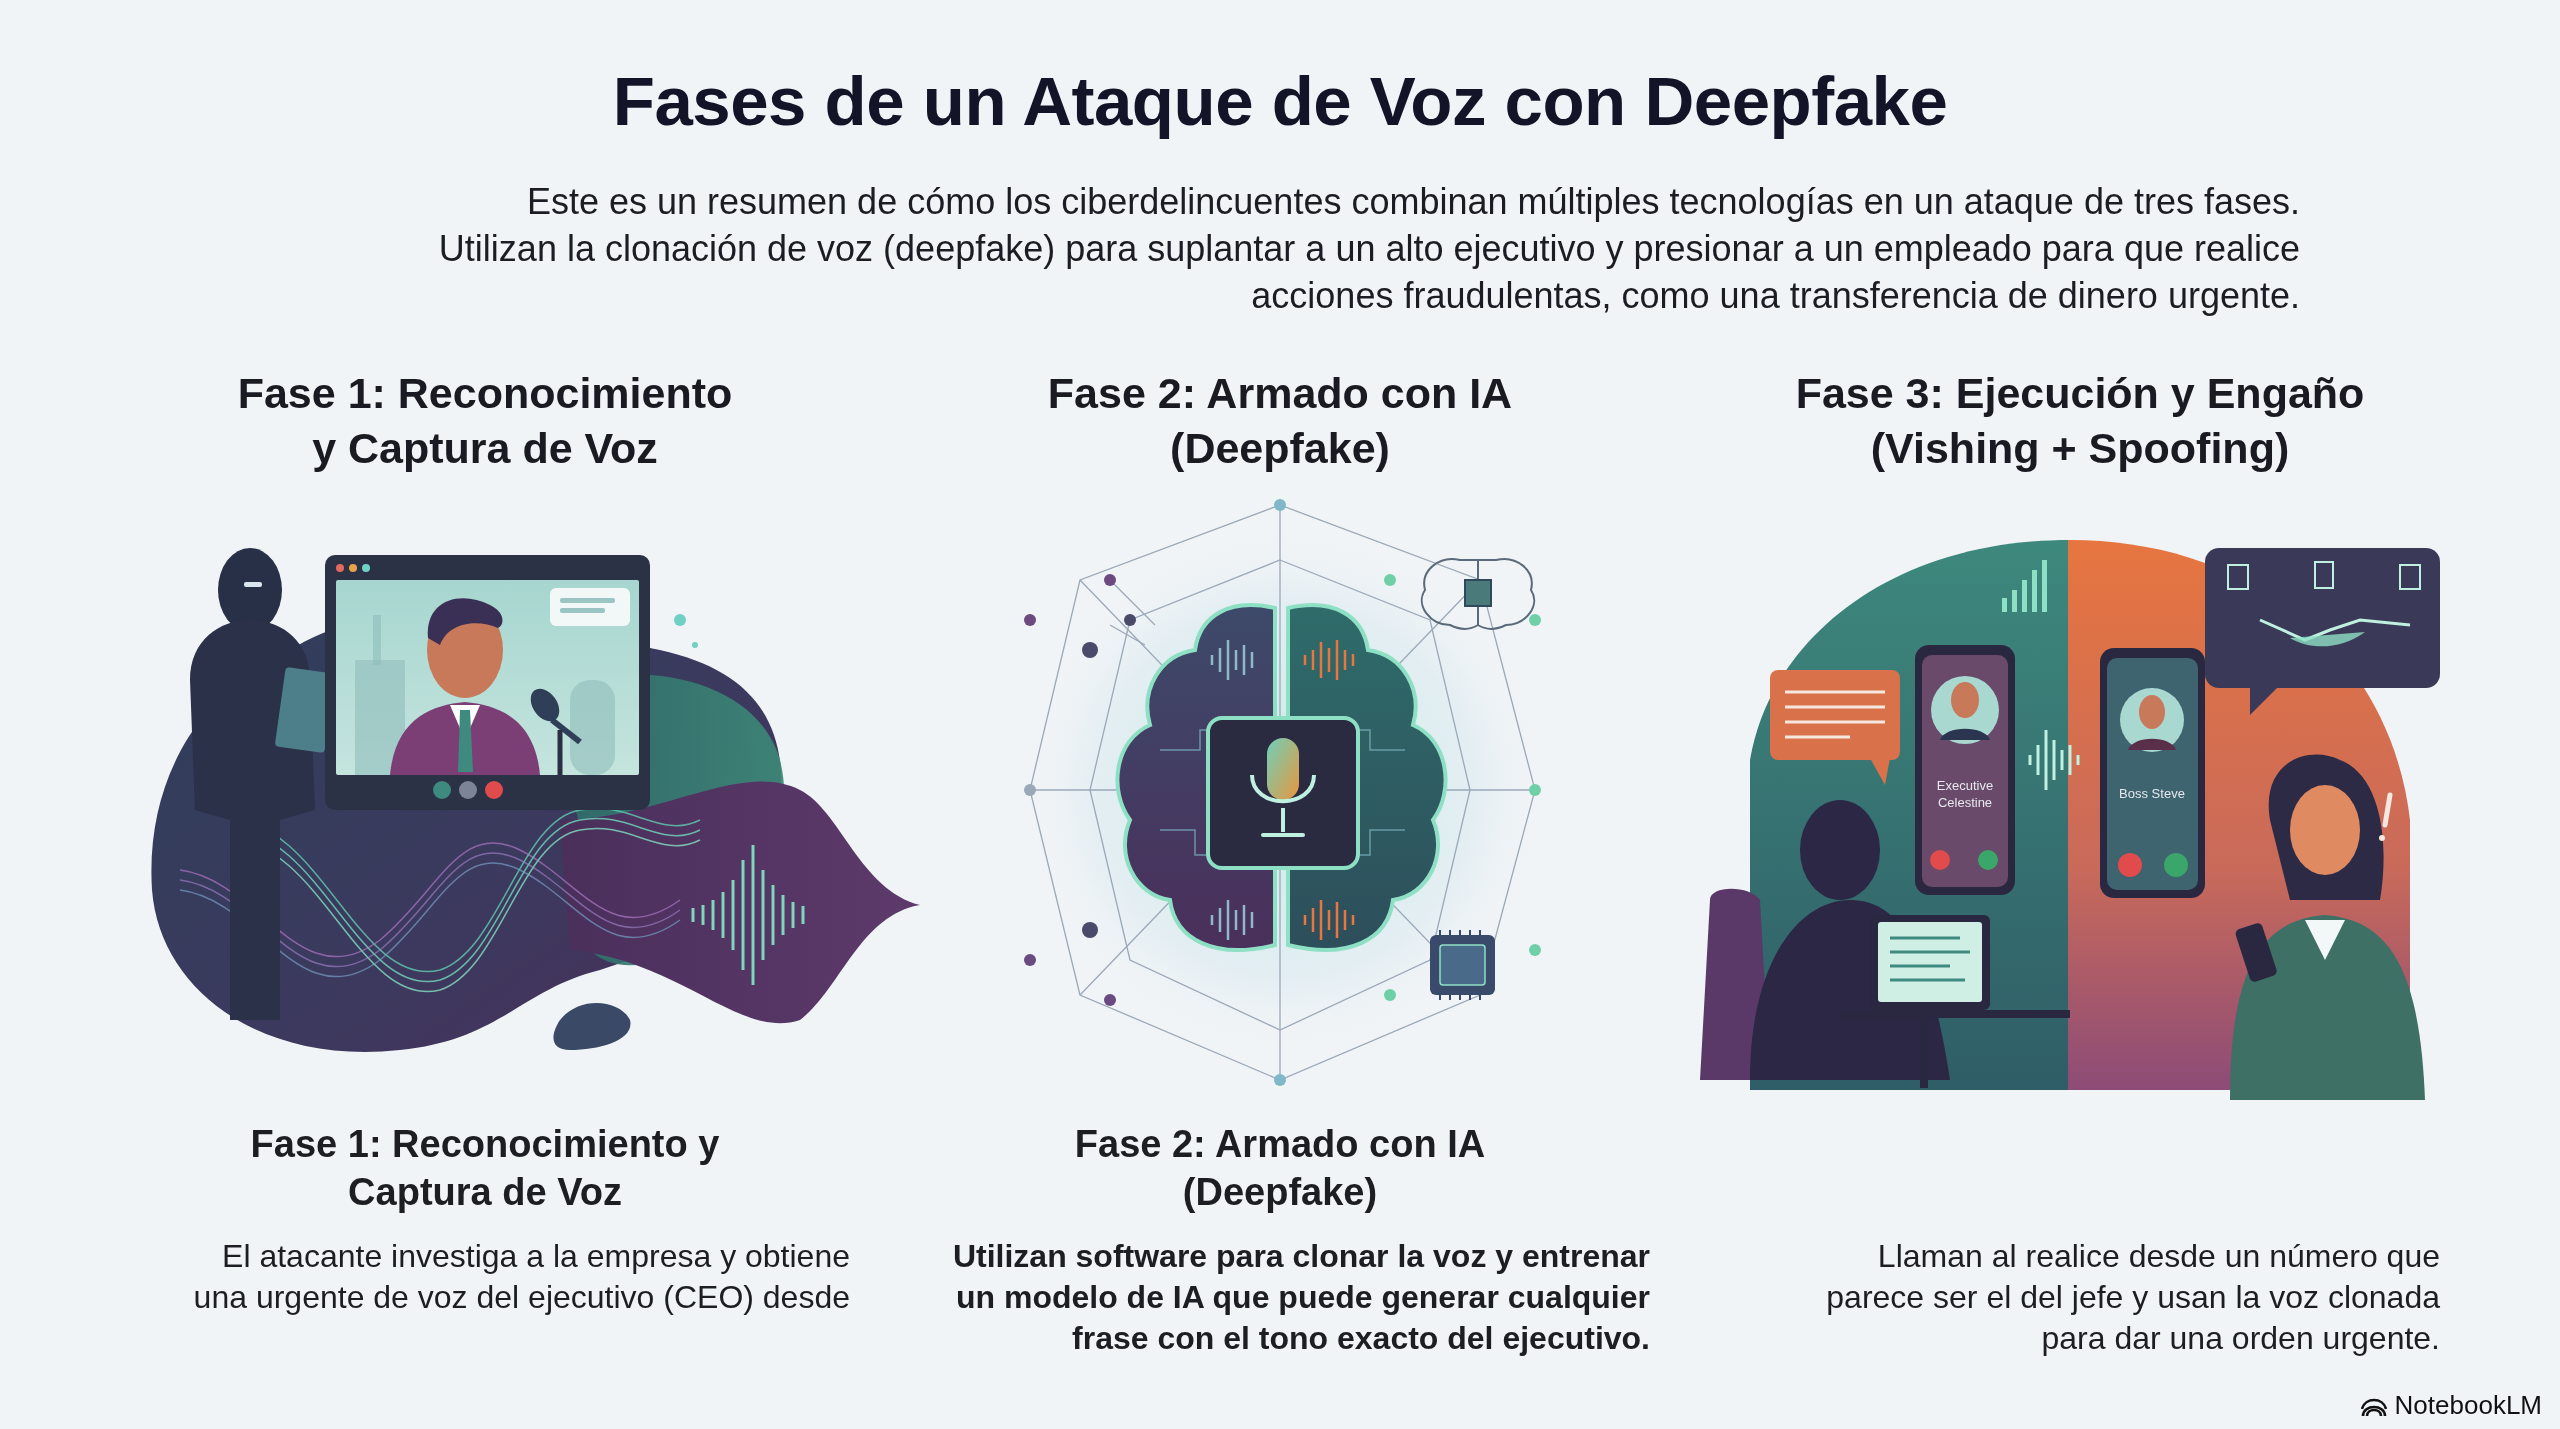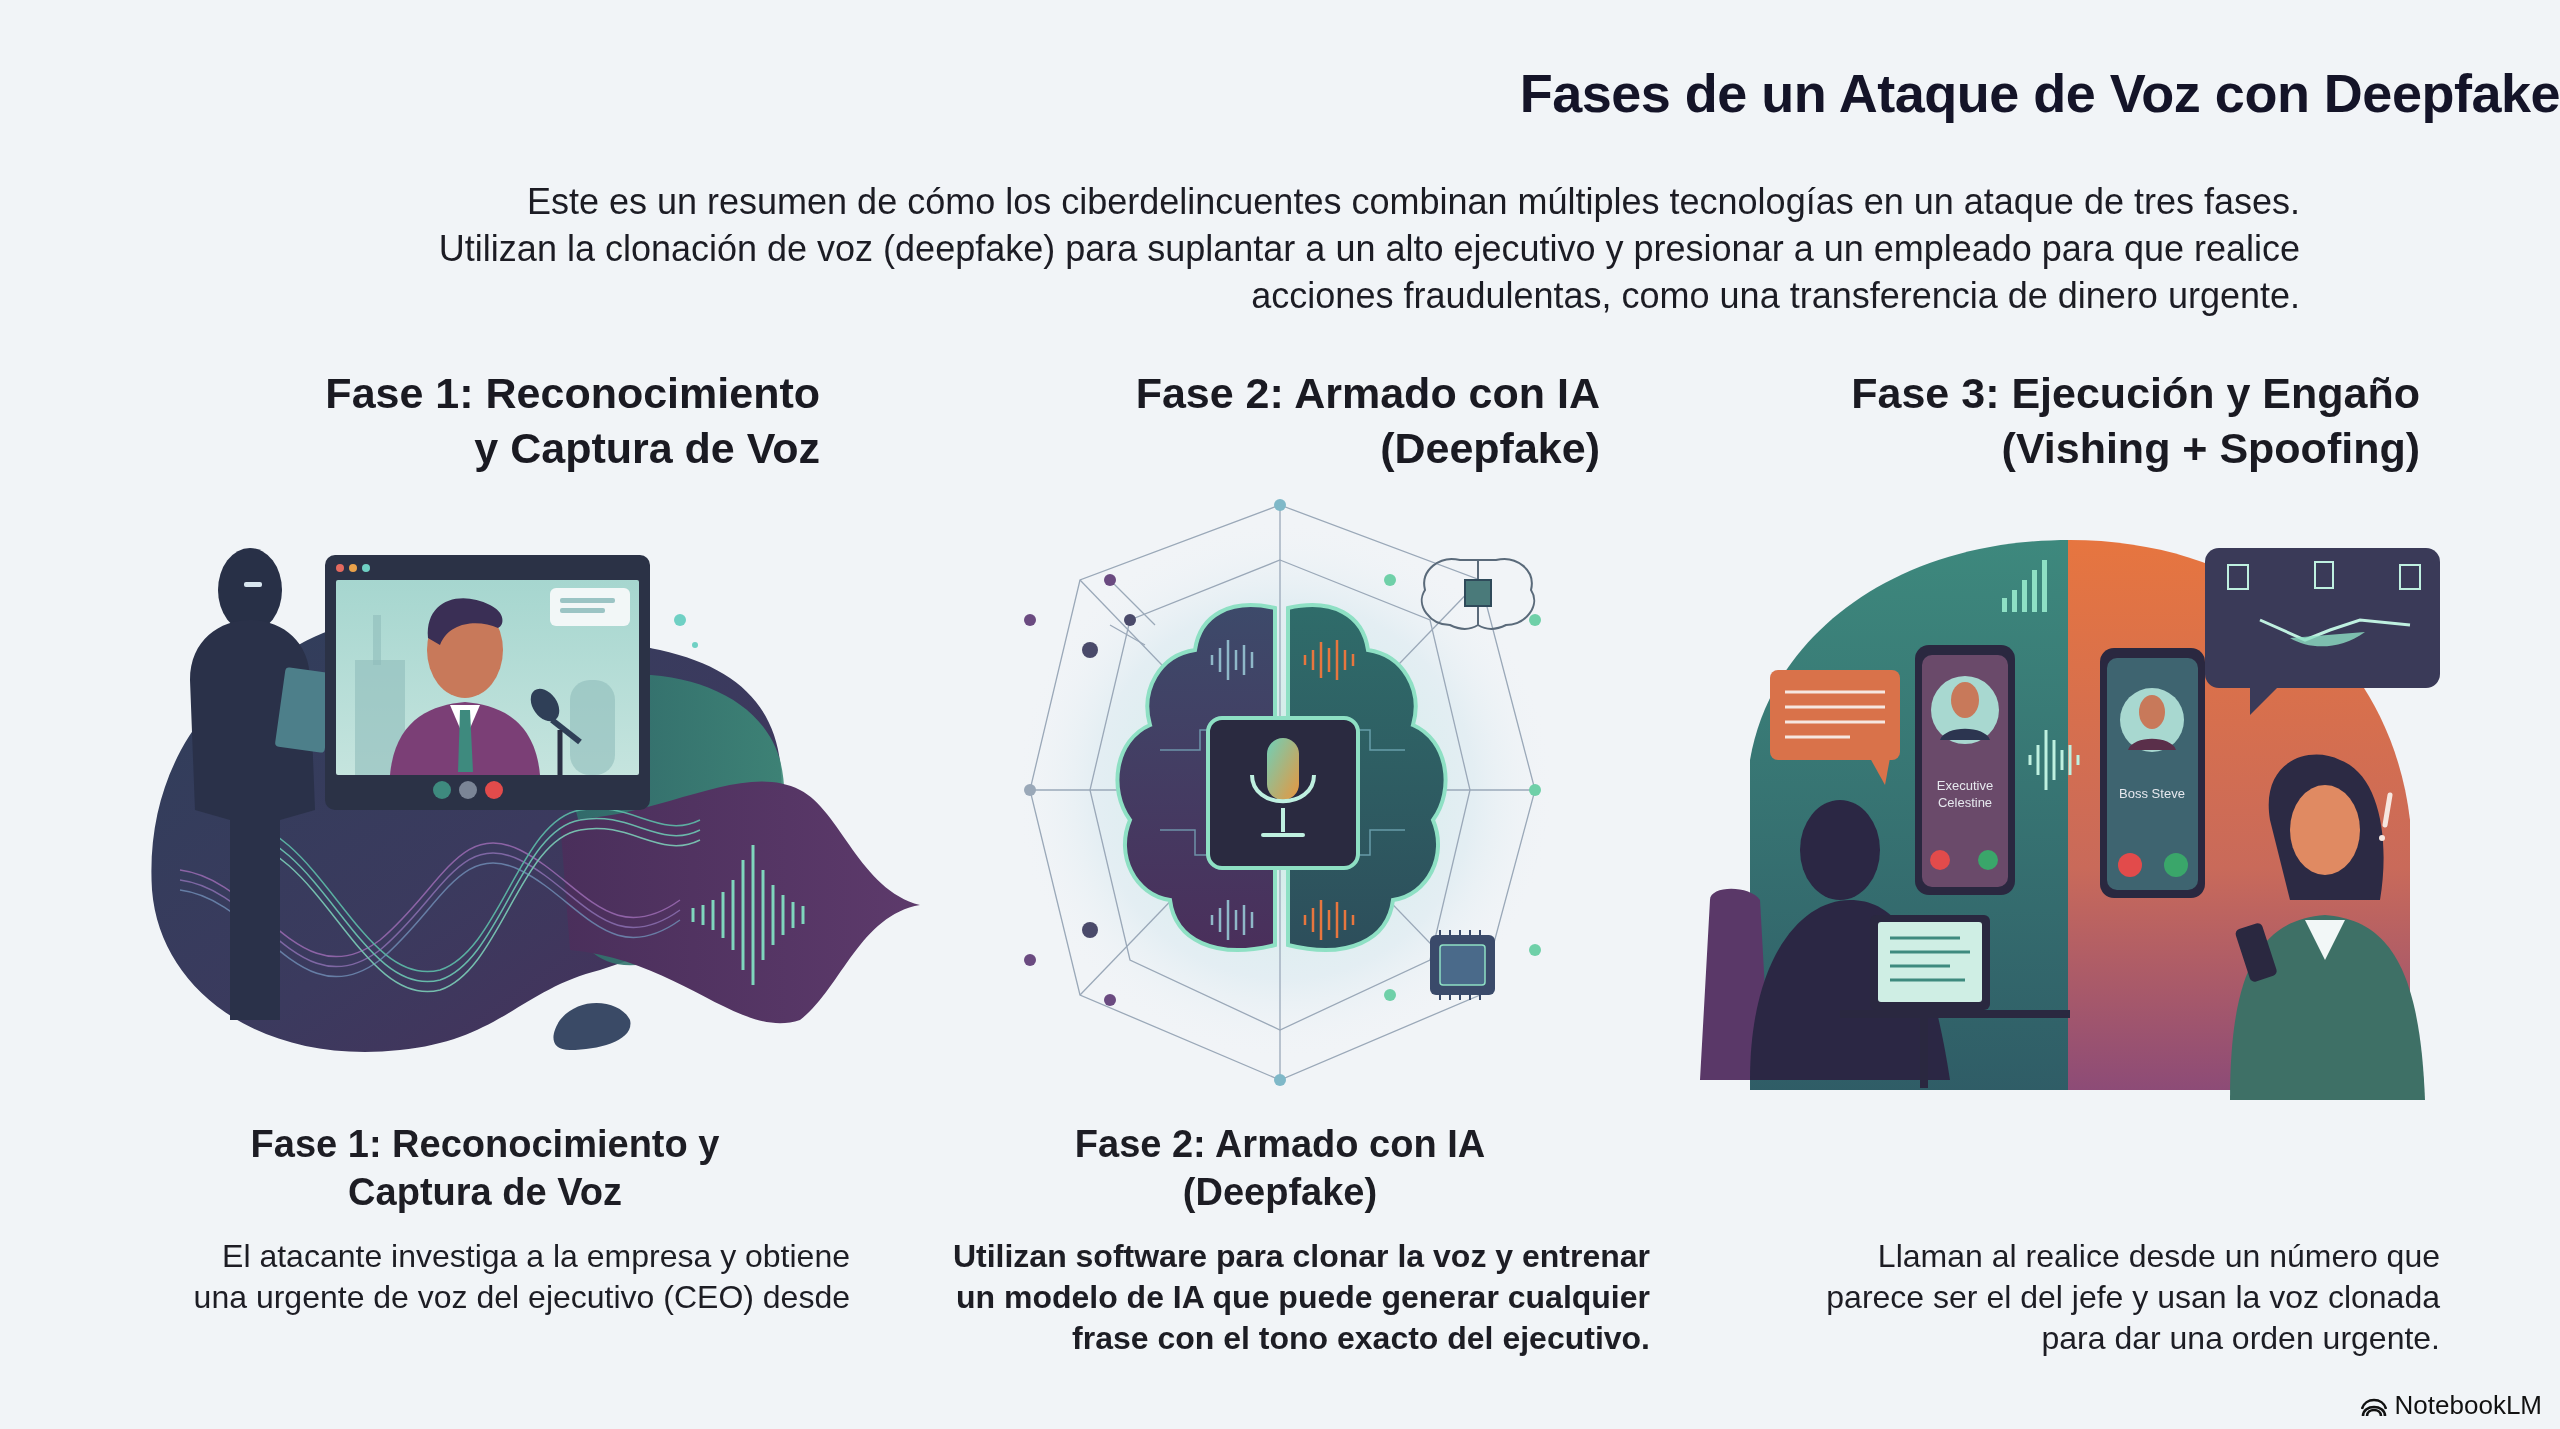--- a/index.html
+++ b/index.html
@@ -6,30 +6,30 @@
   html, body { width: 2560px; height: 1429px; overflow: hidden; }
   body {
     background: #f1f4f7;
     font-family: "Liberation Sans", "DejaVu Sans", sans-serif;
     color: #16161f;
     position: relative;
   }
   .page { position: absolute; inset: 0; }
   .main-title {
     position: absolute; left: 0; right: 0; top: 62px;
-    text-align: right; font-size: 54px; font-weight: 700;
+    text-align: center; font-size: 69px; font-weight: 700;
     color: #141428; letter-spacing: -0.5px;
   }
   .intro {
     position: absolute; left: 260px; right: 260px; top: 178px;
     text-align: right; font-size: 36px; line-height: 47px; color: #1c1c24;
   }
   .intro span { display: block; }
   .phase-title {
-    position: absolute; text-align: right; font-size: 43px; font-weight: 700;
+    position: absolute; text-align: center; font-size: 43px; font-weight: 700;
     line-height: 55px; color: #1a1a22;
   }
   .phase-title span { display: block; }
   .illus { position: absolute; }
   .desc-title {
     position: absolute; text-align: center; font-size: 38px; font-weight: 700;
     line-height: 48px; color: #1d1d24;
   }
   .desc-title span { display: block; }
   .desc {

